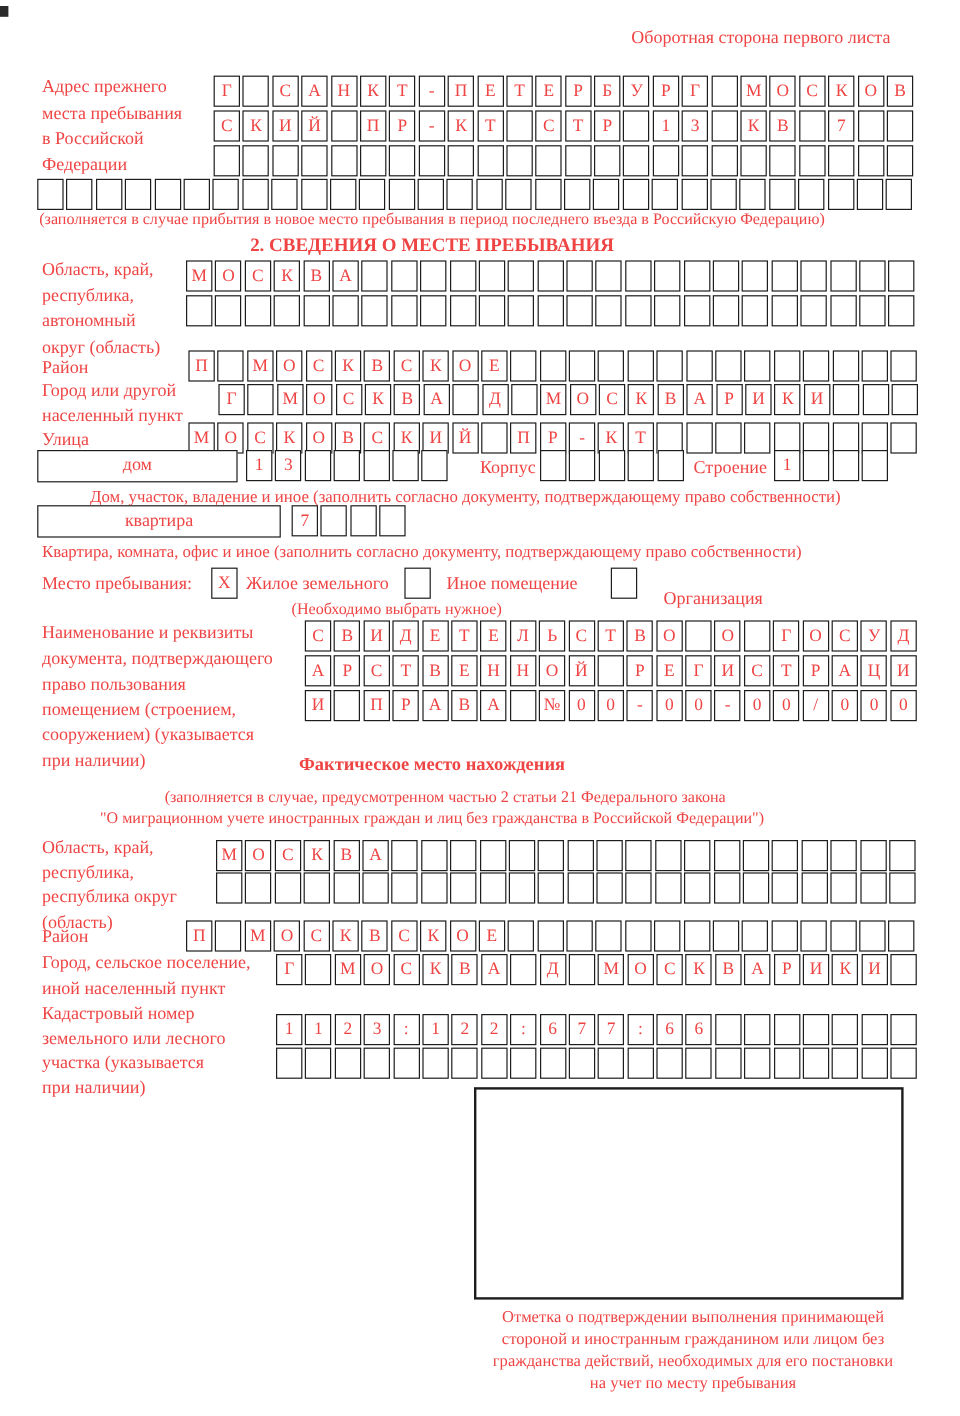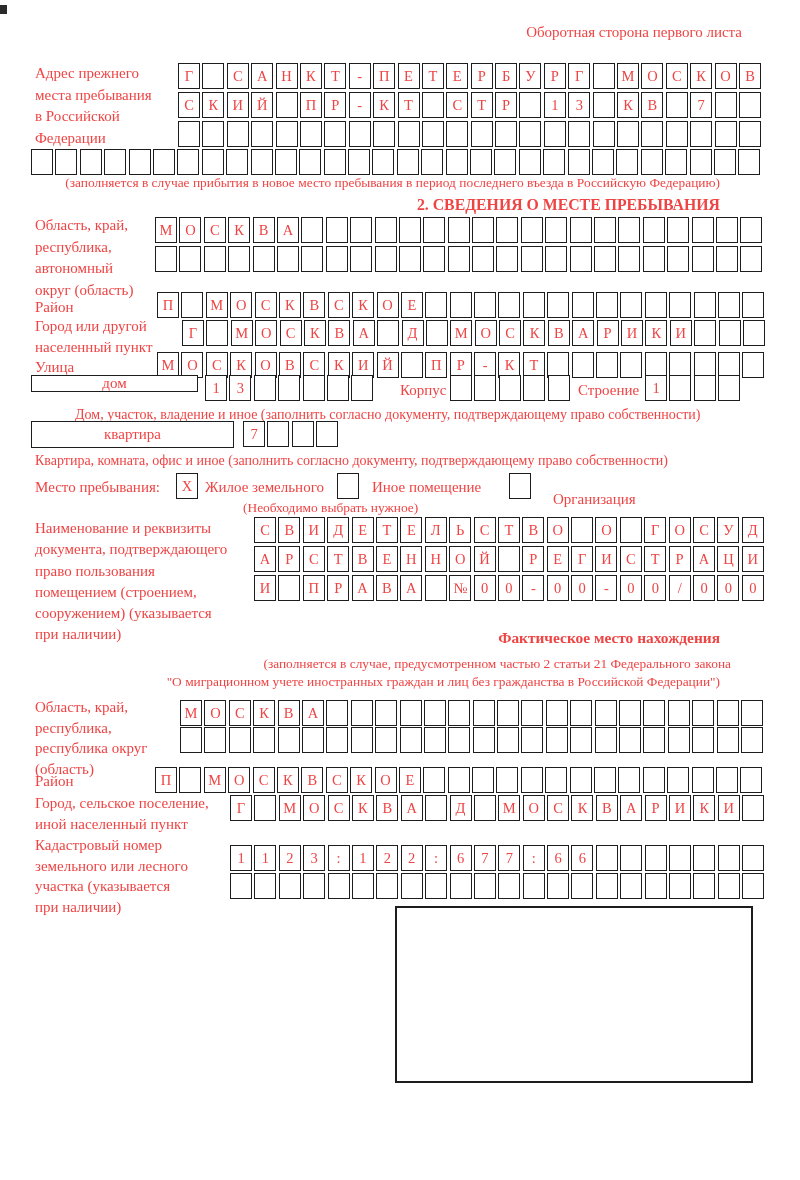--- a/index.html
+++ b/index.html
@@ -7,21 +7,21 @@
         font-family:"Liberation Serif","DejaVu Serif",serif;color:#ef4444;}
   .abs{position:absolute;}
   .cellrow{position:absolute;display:flex;}
   .cell{width:22px;height:26px;border:1.6px solid #1d1d1d;margin-right:2.4px;box-sizing:border-box;
         display:flex;align-items:center;justify-content:center;font-size:14.5px;flex:none;background:#fff;}
   .lbl{font-size:15px;line-height:21.5px;}
   .lh20{line-height:20.5px;}
   .note{font-size:13.4px;}
   .note14{font-size:14px;}
   .title{font-weight:bold;font-size:15.8px;}
-  .center{left:0;width:720px;text-align:right;}
+  .center{left:0;width:720px;text-align:center;}
   .labelbox{position:absolute;border:1.8px solid #1d1d1d;box-sizing:border-box;background:#fff;
         display:flex;align-items:center;justify-content:center;font-size:15px;}
   .stampbox{position:absolute;border:2px solid #1d1d1d;box-sizing:border-box;background:#fff;}
   .caption{position:absolute;text-align:center;font-size:13.8px;line-height:18.2px;}
   .artifact{position:absolute;left:0;top:5px;width:7px;height:9px;background:#2a2a2a;}
 </style>
 </head>
 <body>
 
 <div class="page">
@@ -293,21 +293,21 @@
       <span class="cell"></span>
       <span class="cell"></span>
       <span class="cell"></span>
       <span class="cell"></span>
       <span class="cell"></span>
       <span class="cell"></span>
       <span class="cell"></span>
       <span class="cell"></span>
     </div>
 
-  <div class="labelbox" style="left:31px;top:375px;width:167px;height:17px;">дом</div>
+  <div class="labelbox" style="left:31px;top:375px;width:167px;height:27px;">дом</div>
   <div class="cellrow" style="left:205px;top:375px;">
       <span class="cell">1</span>
       <span class="cell">3</span>
       <span class="cell"></span>
       <span class="cell"></span>
       <span class="cell"></span>
       <span class="cell"></span>
       <span class="cell"></span>
     </div>
   <div class="abs lbl" style="left:400px;top:380px;">Корпус</div>
@@ -599,14 +599,20 @@
       <span class="cell"></span>
       <span class="cell"></span>
       <span class="cell"></span>
       <span class="cell"></span>
       <span class="cell"></span>
       <span class="cell"></span>
       <span class="cell"></span>
     </div>
 
   <div class="stampbox" style="left:395px;top:906px;width:358px;height:177px;"></div>
+  <div class="caption" style="left:385px;top:1089px;width:385px;">
+      <div>Отметка о подтверждении выполнения принимающей</div>
+      <div>стороной и иностранным гражданином или лицом без</div>
+      <div>гражданства действий, необходимых для его постановки</div>
+      <div>на учет по месту пребывания</div>
+    </div>
 
 </div>
 
 </body></html>

